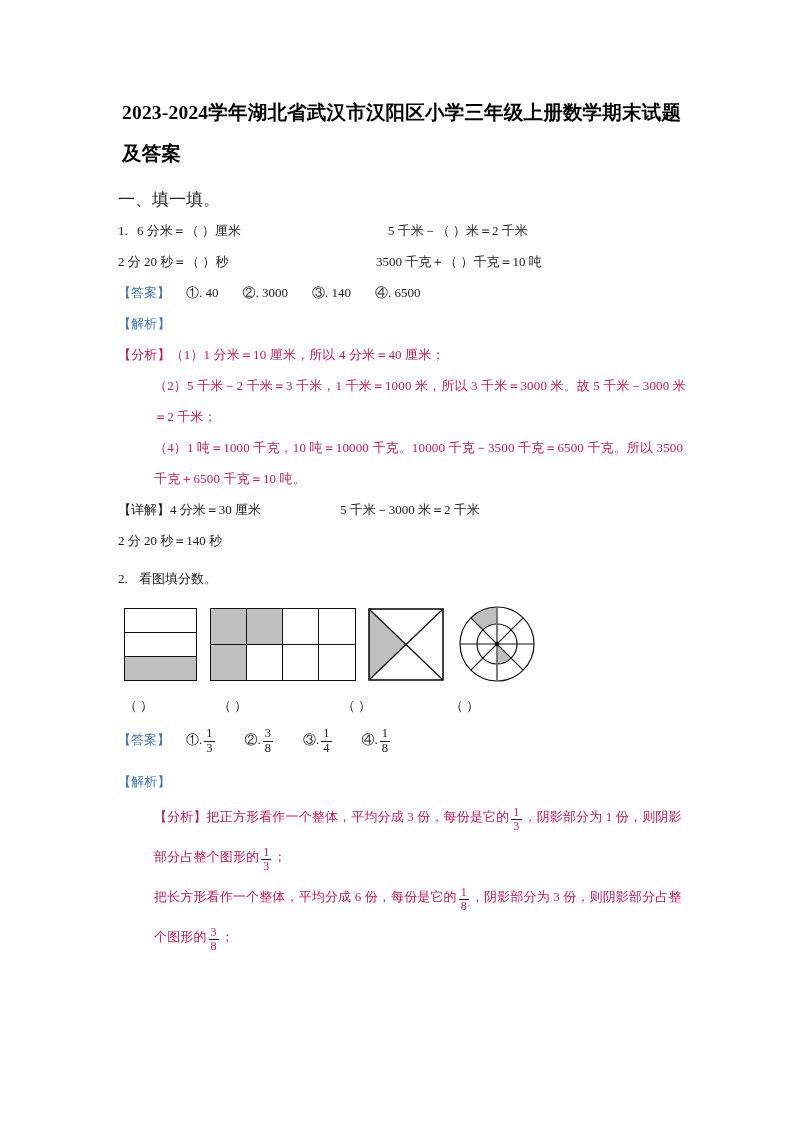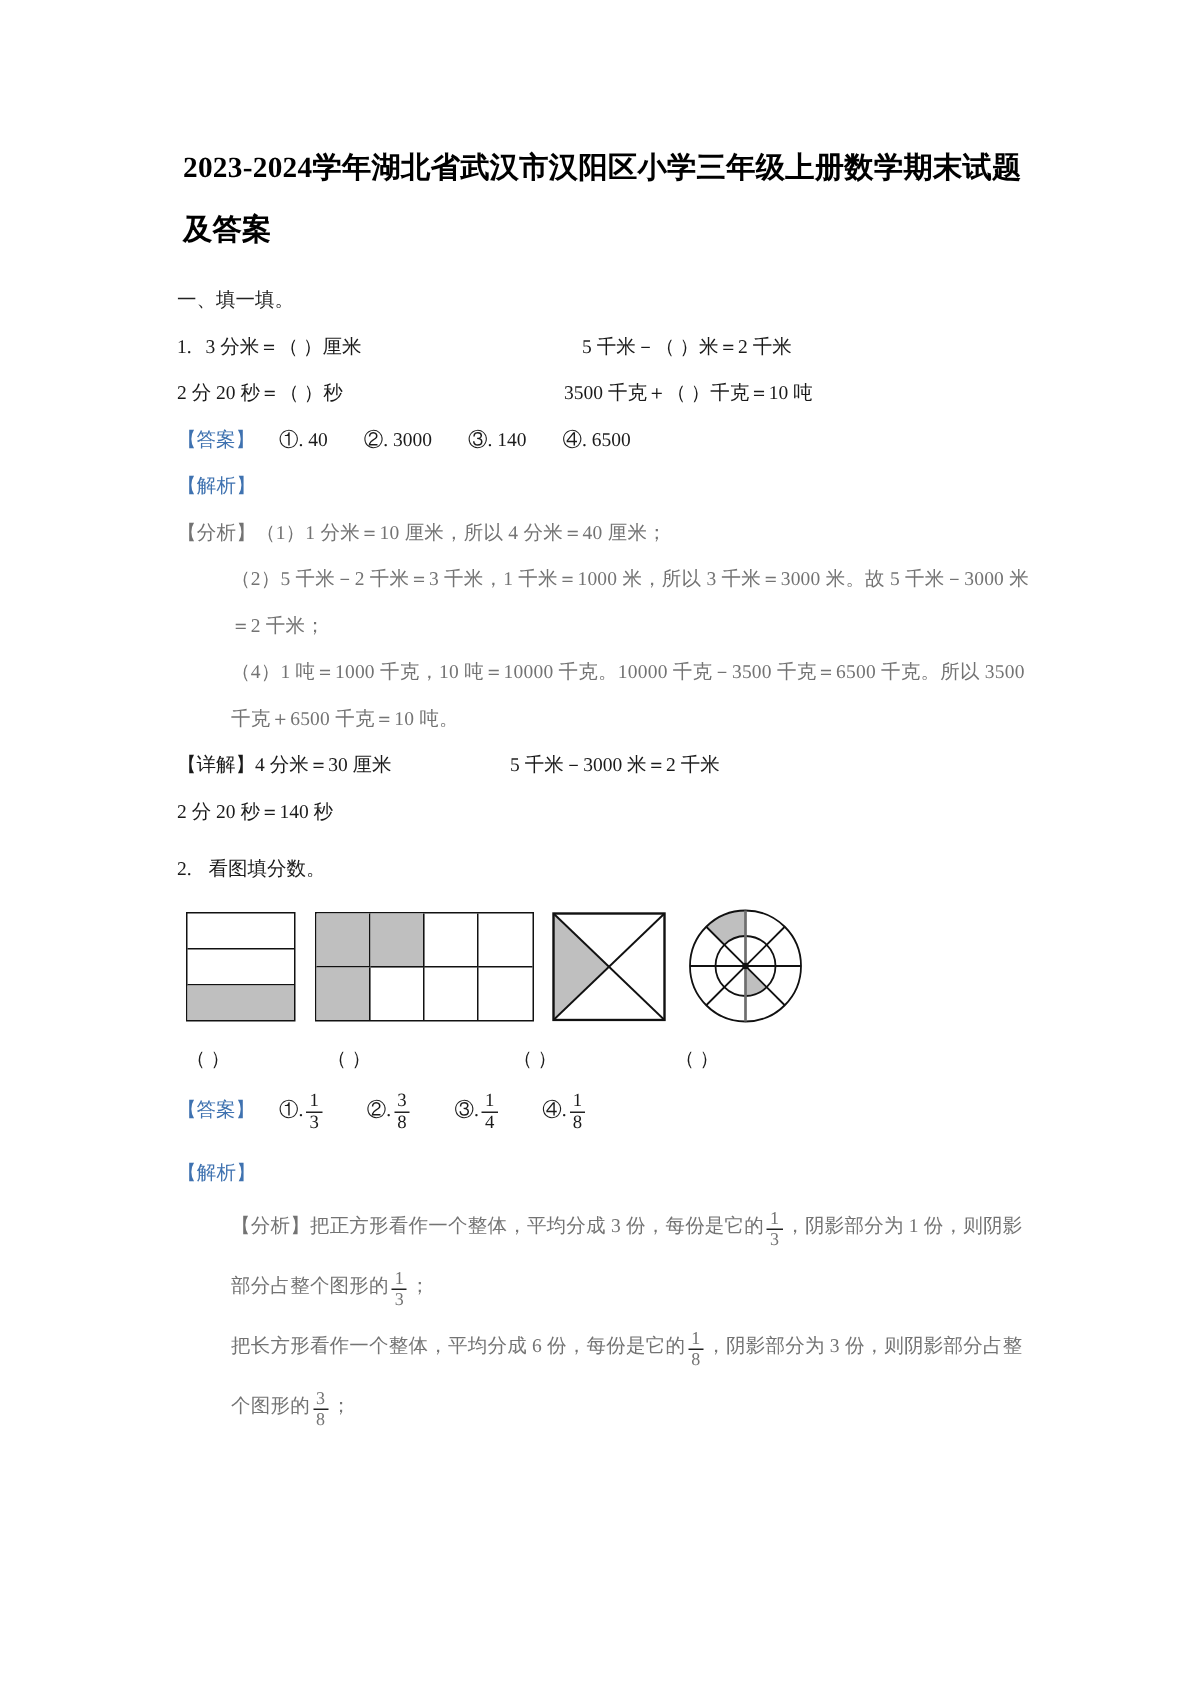--- a/index.html
+++ b/index.html
@@ -36,27 +36,27 @@
     line-height: 41px;
     letter-spacing: 0.2px;
     margin: 0 0 10px 4px;
     color: #000;
     font-family: "Liberation Serif", "DejaVu Serif", serif;
   }
   
   .line {
     font-size: 13px;
     line-height: 31px;
-    color: #737373;
+    color: #be185d;
     white-space: nowrap;
     letter-spacing: 0.15px;
   }
   .line.wrap { white-space: normal; margin-left: 36px; }
   .sec-head {
-    font-size: 13px;
+    font-size: 17px;
     line-height: 31px;
     color: #222;
   }
   .blue {
     color: #3f72b0;
   }
   .q-row {
     position: relative;
     height: 31px;
     font-size: 13px;
@@ -153,21 +153,21 @@
 
 <div class="page">
   <div class="content">
 
     <h1 class="doc-title">2023-2024学年湖北省武汉市汉阳区小学三年级上册数学期末试题及答案</h1>
 
     <div class="sec-head">一、填一填。</div>
 
     <div class="q-row">
       <span>1.</span>
-      <span style="margin-left:6px">3 分米＝（          ）厘米</span>
+      <span style="margin-left:6px">6 分米＝（          ）厘米</span>
       <span class="col2" style="left:270px">5 千米－（          ）米＝2 千米</span>
     </div>
     <div class="q-row">
       <span>2 分 20 秒＝（          ）秒</span>
       <span class="col2" style="left:258px">3500 千克＋（          ）千克＝10 吨</span>
     </div>
 
     <div class="ans-row">
       <span class="lbl blue">【答案】</span>
       <span class="ans-item">

